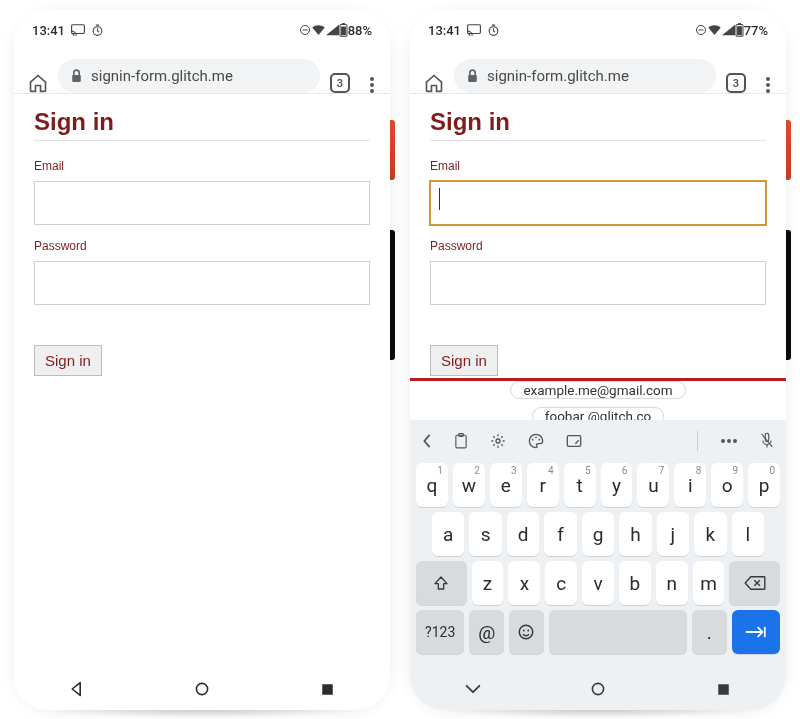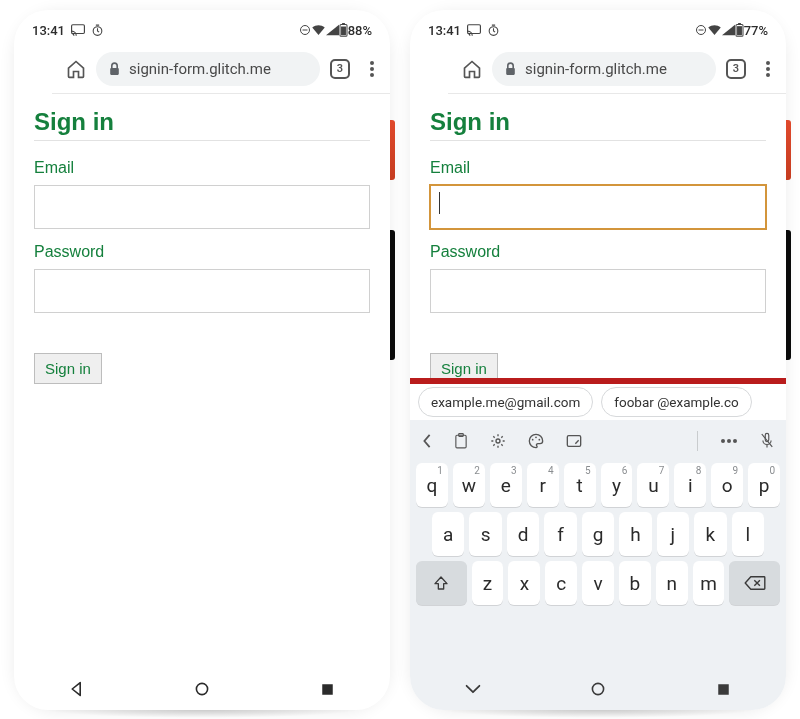--- a/index.html
+++ b/index.html
@@ -58,48 +58,47 @@
     display:flex; align-items:center; justify-content:space-between;
     padding: 6px 18px 0 18px;
     font-size:13px; font-weight:500; color:#2d2d2d;
   }
   .status-left { display:flex; align-items:center; gap:6px;}
   .status-right { display:flex; align-items:center; }
   .ic { display:inline-flex; align-items:center; justify-content:center;}
   
   .urlbar {
     height:50px; flex:0 0 50px;
-    display:flex; align-items:center; gap:10px;
+    display:flex; align-items:flex-end; gap:10px;
     padding:0 6px 0 14px;
     border-bottom:1px solid #e8e8e8;
-    margin-left:38px;
   }
   .omnibox {
     flex:1; height:34px; background:#f1f3f4; border-radius:17px;
     display:flex; align-items:center; gap:8px; padding:0 12px;
     font-size:15px; color:#494949;
   }
   .omnibox .text { flex:1; white-space:nowrap; overflow:hidden;}
   .tabcount {
     width:20px; height:20px; border:2px solid #555; border-radius:5px;
     font-size:11px; font-weight:600; display:flex; align-items:center; justify-content:center; color:#555;
   }
   .dots { width:24px; text-align:center;}
   
   .page {
     flex:1 1 auto; overflow:hidden;
     padding: 8px 20px 0 20px;
     font-family: Arial, Helvetica, sans-serif;
-    color:#15803d;
+    color:#7f1d1d;
   }
   .page h1 {
     font-size:24px; font-weight:700; margin:6px 0 4px 0;
   }
   .hr { height:1px; background:#e2e2e2; margin:0 0 18px 0;}
-  .field-label { font-size:16px; margin:14px 0 8px 0;}
+  .field-label { font-size:12px; margin:14px 0 8px 0;}
   .field-input {
     width:100%; height:44px;
     border:1px solid #d0d0d0;
     background:#fff;
     padding:6px 8px;
     font-size:16px;
   }
   .field-input.focused {
     border:1px solid #d3953b;
     outline:1px solid #d3953b;
@@ -118,21 +117,22 @@
     font-size:15px; font-family:Arial;
   }
   
   .suggest-row {
     position:absolute; left:0; right:0;
     height:42px;
     background:#fff;
     display:flex; align-items:center; gap:8px;
     padding:0 8px;
     overflow:hidden;
-    border-top:6px solid #b91c1c;
+    border-top:3px solid #b91c1c;
+    flex-direction:column;
   }
   .chip {
     height:30px; border:1px solid #d7d9db; border-radius:16px;
     padding:0 12px; display:flex; align-items:center; font-size:13.5px; color:#333;
     white-space:nowrap; background:#fff;
   }
   .keyboard {
     position:absolute; left:0; right:0; bottom:42px;
     background:#eef1f4;
     padding:4px 4px 6px 4px;
@@ -366,21 +366,21 @@
       <div class="hr"></div>
       <div class="field-label">Email</div>
       <div class="field-input focused"><span class="caret"></span><span></span></div>
       <div class="field-label">Password</div>
       <div class="field-input"><span></span></div>
       <div class="signin-btn">Sign in</div>
     </div>
 
     <div class="suggest-row" style="bottom:290px">
       <div class="chip">example.me@gmail.com</div>
-      <div class="chip">foobar @example.co</div>
+      <div class="chip">foobar @glitch.co</div>
     </div>
 
     <div class="keyboard" style="height:248px">
       <div class="kb-toolbar">
         <div class="group">
           <span class="ic">
               <svg width="10" height="14" viewBox="0 0 10 16">
                 <path d="M8 1L2 8l6 7" fill="none" stroke="#555" stroke-width="2"></path>
               </svg>
             </span>
@@ -467,20 +467,40 @@
             <div class="key">n</div>
             <div class="key">m</div>
           </div>
         <div class="key fn wide">
             <svg width="22" height="14" viewBox="0 0 30 20">
               <path d="M9 1h19a1 1 0 0 1 1 1v16a1 1 0 0 1-1 1H9L1 10 9 1z" fill="none" stroke="#3a3a3a" stroke-width="2" stroke-linejoin="round"></path>
               <path d="M14 6l8 8M22 6l-8 8" stroke="#3a3a3a" stroke-width="2"></path>
             </svg>
           </div>
       </div>
+      <div class="krow">
+        <div class="key fn wide" style="font-size:14px">?123</div>
+        <div class="key fn">@</div>
+        <div class="key fn">
+            <svg width="18" height="18" viewBox="0 0 24 24">
+              <circle cx="12" cy="12" r="9" fill="none" stroke="#3a3a3a" stroke-width="2"></circle>
+              <circle cx="9" cy="10" r="1.2" fill="#3a3a3a"></circle>
+              <circle cx="15" cy="10" r="1.2" fill="#3a3a3a"></circle>
+              <path d="M8 15c1.2 1.3 2.6 2 4 2s2.8-.7 4-2" fill="none" stroke="#3a3a3a" stroke-width="2"></path>
+            </svg>
+          </div>
+        <div class="key space"></div>
+        <div class="key fn">.</div>
+        <div class="key enter">
+            <svg width="22" height="14" viewBox="0 0 30 18">
+              <path d="M2 9h22M18 3l6 6-6 6" fill="none" stroke="#fff" stroke-width="2.4" stroke-linecap="round" stroke-linejoin="round"></path>
+              <path d="M27 3v12" stroke="#fff" stroke-width="2.4" stroke-linecap="round"></path>
+            </svg>
+          </div>
+      </div>
     </div>
 
     <div class="navbar on-kb">
       <span class="ic">
           <svg width="16" height="10" viewBox="0 0 20 12">
             <path d="M2 2l8 8 8-8" fill="none" stroke="#3a3a3a" stroke-width="2.2" stroke-linecap="round" stroke-linejoin="round"></path>
           </svg>
         </span>
       <span class="ic">
           <svg width="16" height="16" viewBox="0 0 20 20">

